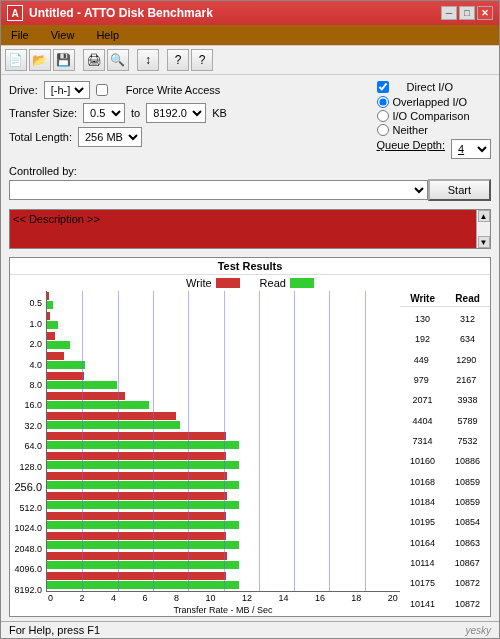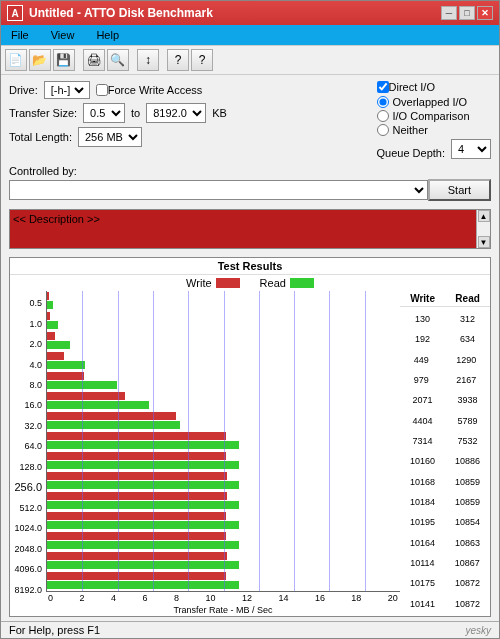--- a/index.html
+++ b/index.html
@@ -57,21 +57,21 @@
       border: 1px solid #aaa;
       font-size: 9px;
       display: flex;
       align-items: center;
       justify-content: center;
       cursor: pointer;
       color: #333;
     }
     .title-btn.close { background: #e04040; color: white; }
     .menu-bar {
-      background: #0ea5e9;
+      background: #a16207;
       display: flex;
       padding: 2px 4px;
       border-bottom: 1px solid #ccc;
       gap: 10px;
     }
     .menu-item {
       padding: 2px 6px;
       cursor: pointer;
       font-size: 11px;
     }
@@ -122,44 +122,45 @@
     .select-box select {
       border: none;
       background: transparent;
       font-size: 11px;
       outline: none;
       padding: 0;
     }
     .checkbox-group {
       display: flex;
       align-items: center;
-      gap: 0;
+      gap: 18px;
     }
     .right-panel {
       margin-left: auto;
       display: flex;
       flex-direction: column;
       gap: 3px;
     }
     .radio-group {
       display: flex;
       flex-direction: column;
       gap: 2px;
     }
     .radio-item {
       display: flex;
       align-items: center;
       gap: 4px;
       font-size: 11px;
     }
     .queue-row {
       display: flex;
-      align-items: flex-end;
+      align-items: flex-start;
       gap: 6px;
       font-size: 11px;
+      text-decoration: underline;
     }
     .controlled-by-section {
       padding: 0 8px 4px;
     }
     .start-btn {
       border: 2px outset #aaa;
       background: linear-gradient(to bottom, #fafafa, #e0e0e0);
       padding: 3px 18px;
       cursor: pointer;
       font-size: 11px;

